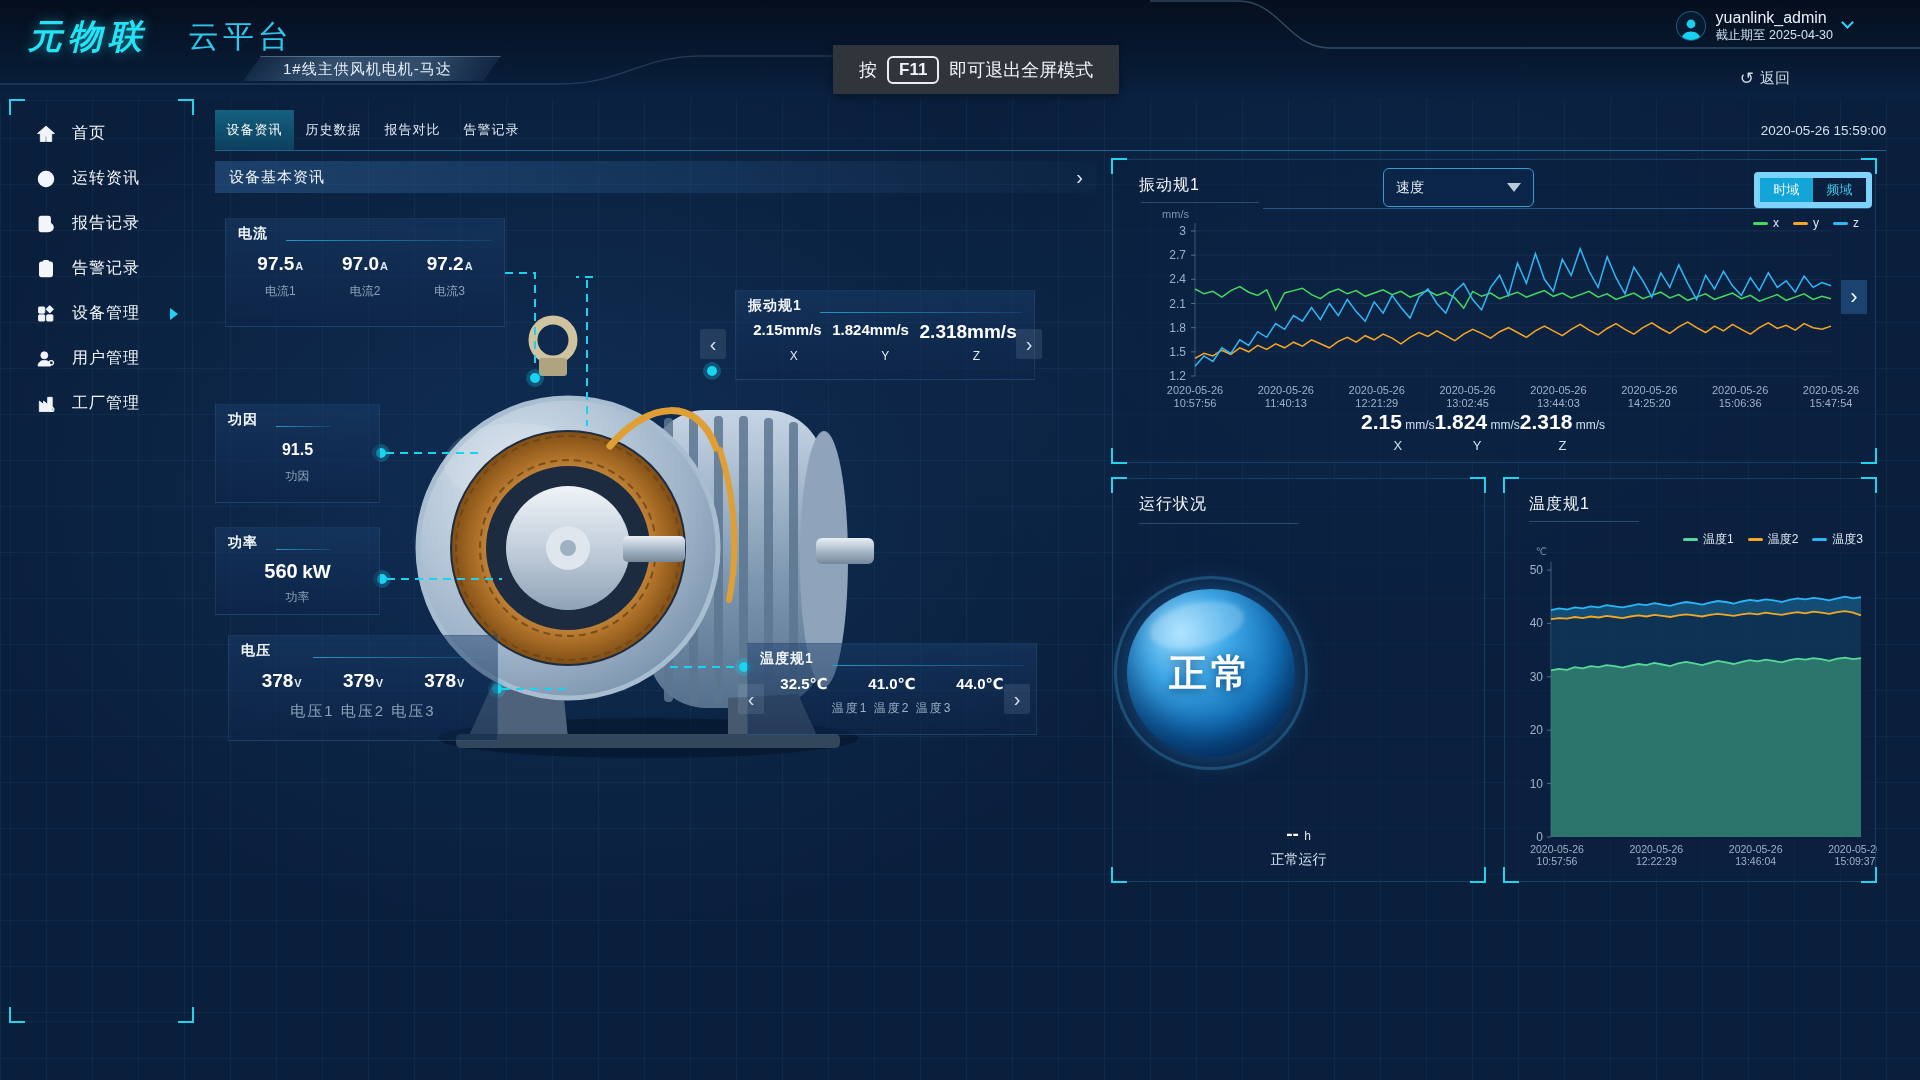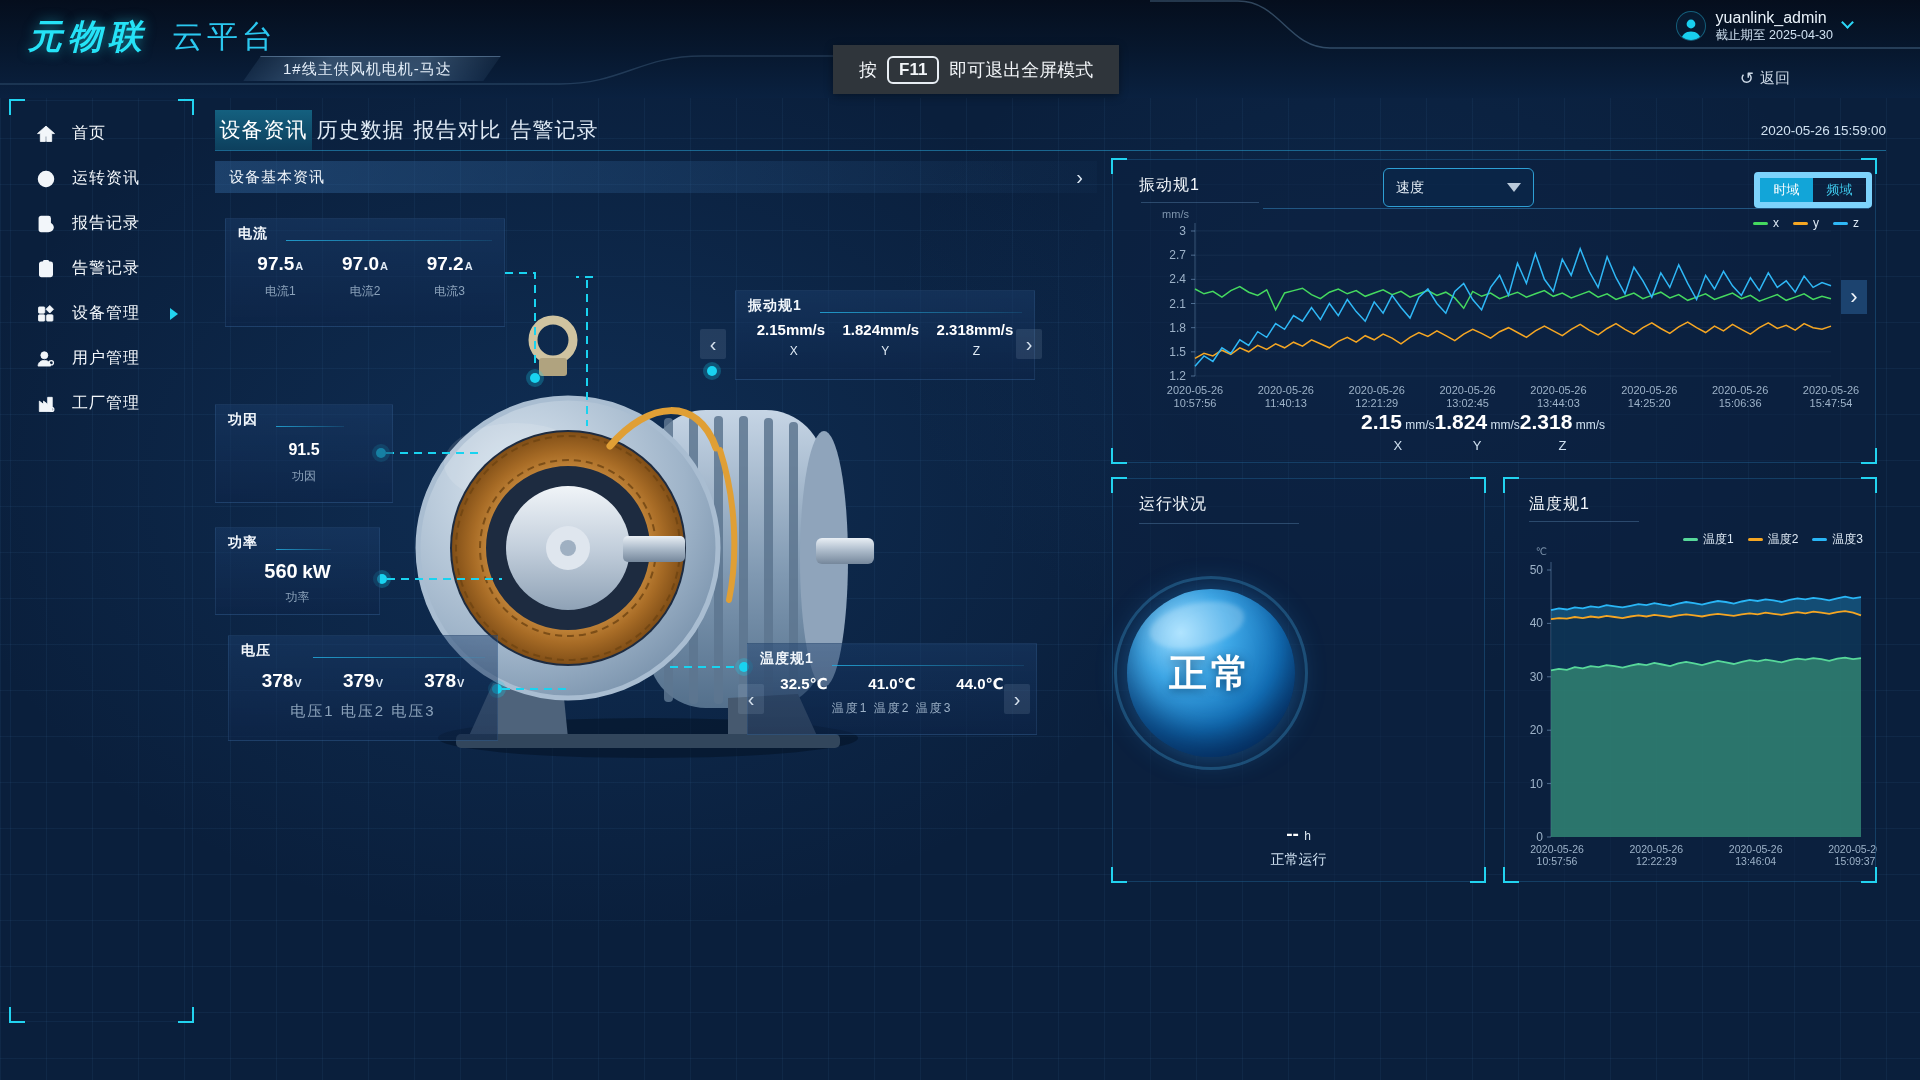--- a/index.html
+++ b/index.html
@@ -13,21 +13,21 @@
     background-image:
       radial-gradient(900px 640px at 30% 45%, rgba(35,100,170,0.22), transparent 70%),
       radial-gradient(700px 500px at 72% 30%, rgba(30,90,160,0.14), transparent 70%),
       linear-gradient(rgba(96,156,214,0.07) 1px, transparent 1px),
       linear-gradient(90deg, rgba(96,156,214,0.07) 1px, transparent 1px);
     background-size:auto,auto,46px 46px,46px 46px; }
   
   .header { position:absolute; left:0; top:0; width:1920px; height:98px;
     background:linear-gradient(180deg,#050e1d 0%,#07182f 55%,#0a2140 100%); }
   .header svg.swoosh { position:absolute; inset:0; }
-  .logo { position:absolute; left:28px; top:14px; display:flex; align-items:flex-start; gap:24px; }
+  .logo { position:absolute; left:28px; top:14px; display:flex; align-items:flex-start; gap:40px; }
   .logo-primary { font-size:34px; font-weight:bold; font-style:italic; color:#25e3f7;
     letter-spacing:6px; text-shadow:0 0 12px rgba(37,227,247,0.5); font-family:"Liberation Serif","DejaVu Serif",serif; }
   .logo-secondary { font-size:31px; color:#2bc8f0; letter-spacing:4px; margin-top:2px; }
   .breadcrumb-band { position:absolute; left:252px; top:56px; width:240px; height:25px;
     background:linear-gradient(90deg, rgba(130,180,225,0.10), rgba(150,195,235,0.30) 30%, rgba(150,195,235,0.30) 70%, rgba(130,180,225,0.08));
     transform:skewX(-35deg); border-top:1px solid rgba(170,210,245,0.35); }
   .breadcrumb { position:absolute; left:283px; top:60px; font-size:15px; color:#e3edf8; letter-spacing:1px; }
   .fullscreen-notice { position:absolute; left:833px; top:45px; height:49px;
     background:#2f353b; display:flex; align-items:center; gap:10px; padding:0 26px;
     color:#f2f5f8; font-size:18px; box-shadow:0 2px 8px rgba(0,0,0,0.4); }
@@ -55,21 +55,21 @@
   .bracket .bk::after { right:-2px; bottom:-2px; border-right:2px solid #22d3f0; border-bottom:2px solid #22d3f0; }
   .side-list { padding-top:10px; }
   .side-item { height:45px; display:flex; align-items:center; padding-left:24px; cursor:pointer; position:relative; }
   .side-item .icon { width:22px; height:22px; display:flex; align-items:center; justify-content:center; }
   .side-item .icon svg { width:20px; height:20px; fill:#f2f6fa; stroke:#f2f6fa; }
   .side-item .lbl { margin-left:15px; font-size:16px; color:#f4f8fc; letter-spacing:1px; }
   .sub-arrow { position:absolute; right:14px; width:0; height:0;
     border-left:8px solid #22d3f0; border-top:6px solid transparent; border-bottom:6px solid transparent; }
   
   .tabs { position:absolute; left:215px; top:110px; display:flex; height:40px; }
-  .tab { width:97px; text-align:center; line-height:40px; font-size:21px; color:#dfeaf5; cursor:pointer; letter-spacing:1px; }
+  .tab { width:79px; text-align:center; line-height:40px; font-size:13px; color:#dfeaf5; cursor:pointer; letter-spacing:1px; }
   .tab.active { background:linear-gradient(180deg,#14607f,#0d3f5d); color:#ffffff; }
   .tabs-underline { position:absolute; left:215px; top:150px; width:1671px; height:1px; background:rgba(40,160,210,0.55); }
   .main-datetime { position:absolute; right:34px; top:123px; font-size:13.5px; color:#cfe0f0; }
   
   .device-bar { position:absolute; left:215px; top:161px; width:882px; height:32px;
     background:linear-gradient(90deg, rgba(46,96,150,0.50), rgba(46,96,150,0.05));
     display:flex; align-items:center; padding:0 14px; }
   .device-bar .t { font-size:15px; color:#f2f7fc; letter-spacing:1px; }
   .device-bar .chev { margin-left:auto; font-size:20px; color:#dfeaf5; cursor:pointer; line-height:1; }
   
@@ -366,21 +366,21 @@
       <span class="c-val">97.0<span class="u">A</span></span>
       <span class="c-val">97.2<span class="u">A</span></span>
     </div>
   <div class="c-labels" id="current-labels">
       <span>电流1</span>
       <span>电流2</span>
       <span>电流3</span>
     </div>
 </div>
 
-<div class="callout" style="left:215px;top:404px;width:178px;height:99px;">
+<div class="callout" style="left:215px;top:404px;width:165px;height:99px;">
   <div class="c-title-row">
       <span class="c-title">功因</span>
       <span class="t-line" style="margin-right:36px;"></span>
     </div>
   <div class="c-center" style="margin-top:12px;"><span class="c-val" style="font-size:16px;">91.5</span></div>
   <div class="c-center" style="margin-top:9px;font-size:12px;color:#8ba2ba;">功因</div>
 </div>
 
 <div class="callout" style="left:215px;top:527px;width:165px;height:88px;">
   <div class="c-title-row">
@@ -408,21 +408,21 @@
 </div>
 
 <div class="callout" style="left:735px;top:290px;width:300px;height:90px;">
   <div class="c-title-row">
       <span class="c-title">振动规1</span>
       <span class="t-line"></span>
     </div>
   <div class="c-vals" id="vib-callout-vals" style="margin-top:6px;">
       <span class="c-val" style="font-size: 15px;">2.15mm/s</span>
       <span class="c-val" style="font-size: 15px;">1.824mm/s</span>
-      <span class="c-val" style="font-size: 15px;">2.318mm/s</span>
+      <span class="c-val" style="font-size: 19px;">2.318mm/s</span>
     </div>
   <div class="c-labels" id="vib-callout-axes" style="margin-top:6px;color:#dfeaf5;">
       <span>X</span>
       <span>Y</span>
       <span>Z</span>
     </div>
   <div class="nav-sq" style="left:-36px;top:38px;">‹</div>
   <div class="nav-sq" style="right:-8px;top:38px;">›</div>
 </div>
 

